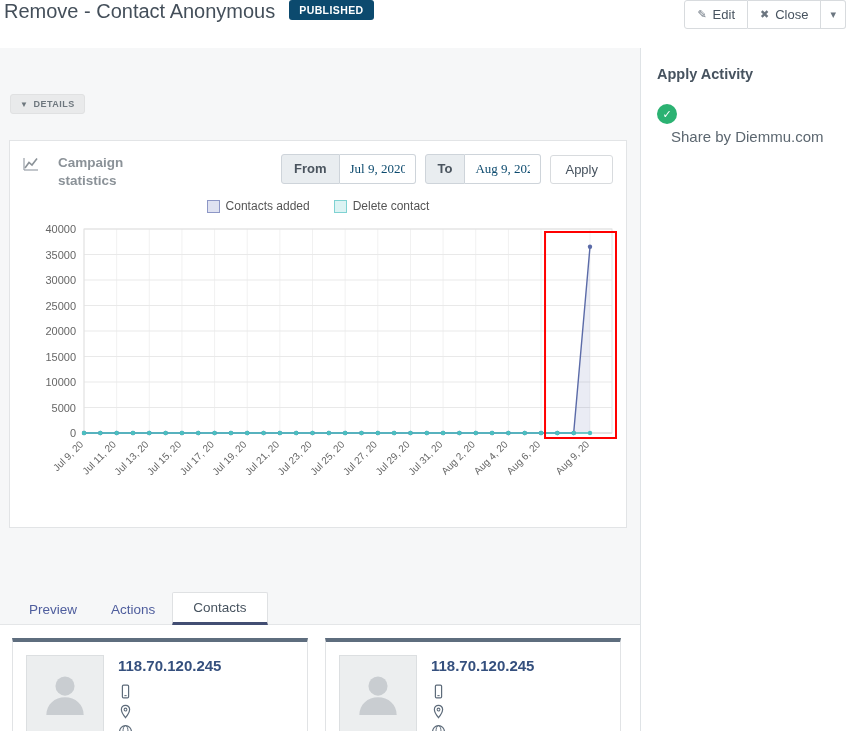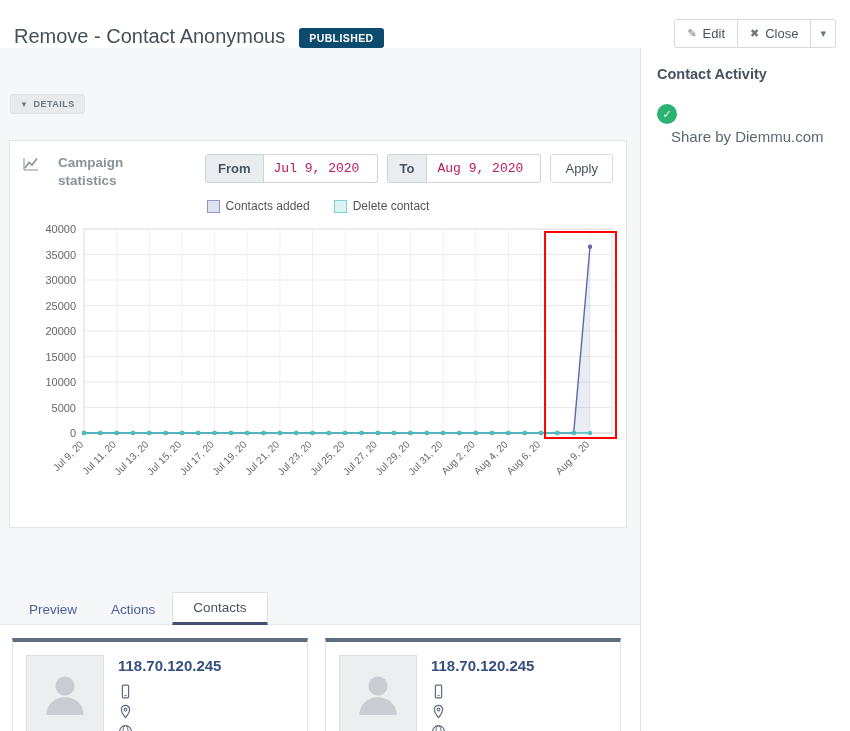--- a/index.html
+++ b/index.html
@@ -1,21 +1,21 @@
 <!DOCTYPE html>
 <html><head>
 <meta charset="utf-8">
 <style>
   *{margin:0;padding:0;box-sizing:border-box}
   html,body{width:850px;height:731px;overflow:hidden}
   body{font-family:"Liberation Sans",sans-serif;background:#fff;color:#47535f}
   button{font-family:inherit;cursor:pointer;background:#fff;border:1px solid #d8dbde;color:#47535f}
 
   
-  .header{height:48px;display:flex;align-items:flex-end;padding:0 14px;background:#fff}
+  .header{height:48px;display:flex;align-items:flex-start;padding:0 4px;background:#fff}
   .page-title{font-size:20px;font-weight:400;color:#444f5a}
   .badge{margin-left:14px;color:#fff;font-size:10.5px;font-weight:bold;padding:4px 10px;border-radius:3px;letter-spacing:.4px}
   .header-actions{margin-left:auto;display:flex}
   .header-actions button{padding:6px 12px;font-size:13px;display:flex;align-items:center;gap:6px}
   .header-actions button:first-child{border-radius:3px 0 0 3px}
   .header-actions button+button{border-left:none}
   .header-actions button:last-child{border-radius:0 3px 3px 0;padding:6px 9px}
   .btn-icon{font-size:11px;color:#6c7680}
 
   
@@ -29,21 +29,21 @@
   .details-caret{font-size:8px}
 
   
   .stats-panel{margin:26px 13px 0 9px;background:#fff;border:1px solid #e2e4e6}
   .panel-head{display:flex;justify-content:space-between;align-items:flex-start;padding:13px 13px 0}
   .stats-title{display:flex;gap:19px;align-items:flex-start;color:#8b9298;font-weight:bold;font-size:13.5px;line-height:1.3}
   .stats-title svg{margin-top:2px;flex-shrink:0}
   .date-controls{display:flex;align-items:center;gap:9px}
   .input-group{display:flex}
   .addon{background:#e9edf0;border:1px solid #ced4da;padding:6px 12px;font-size:13px;font-weight:bold;color:#4a545e;border-radius:3px 0 0 3px}
-  .date-input{border:1px solid #ced4da;border-left:none;border-radius:0 3px 3px 0;padding:6px 10px;font-size:13px;color:#be185d;width:114px;font-family:Liberation Mono, monospace;background:#fff}
+  .date-input{border:1px solid #ced4da;border-left:none;border-radius:0 3px 3px 0;padding:6px 10px;font-size:13px;color:#0c4a6e;width:76px;font-family:Liberation Serif, serif;background:#fff}
   .apply-btn{padding:6px 14px;font-size:13px;border-radius:3px}
 
   .legend{display:flex;justify-content:center;gap:24px;margin-top:10px;font-size:12px;color:#555;align-items:center}
   .legend-item{display:flex;align-items:center;gap:6px}
   .legend-marker{width:13px;height:13px;display:inline-block}
   #chart{padding:2px 8px 6px}
 
   
   .tabs{display:flex;align-items:flex-end;margin:64px 0 0 12px}
   .tab{padding:7px 17px;font-size:13.5px;color:#4e5d9d;cursor:pointer}
@@ -313,20 +313,20 @@
               <line x1="1.7" y1="8" x2="14.3" y2="8" stroke="#5d6b7a" stroke-width="1"></line>
             </svg>
           </div>
         </div>
       </div>
 
     </div>
   </div>
 
   <div class="sidebar">
-    <div class="recent-heading">Contact Activity</div>
+    <div class="recent-heading">Apply Activity</div>
     <div class="timeline-item">
       <span class="check-circle" id="check-circle" style="background: rgb(43, 178, 114);">✓</span>
     </div>
     <div class="watermark">Share by Diemmu.com</div>
   </div>
 
 </div>
 
 </body></html>

